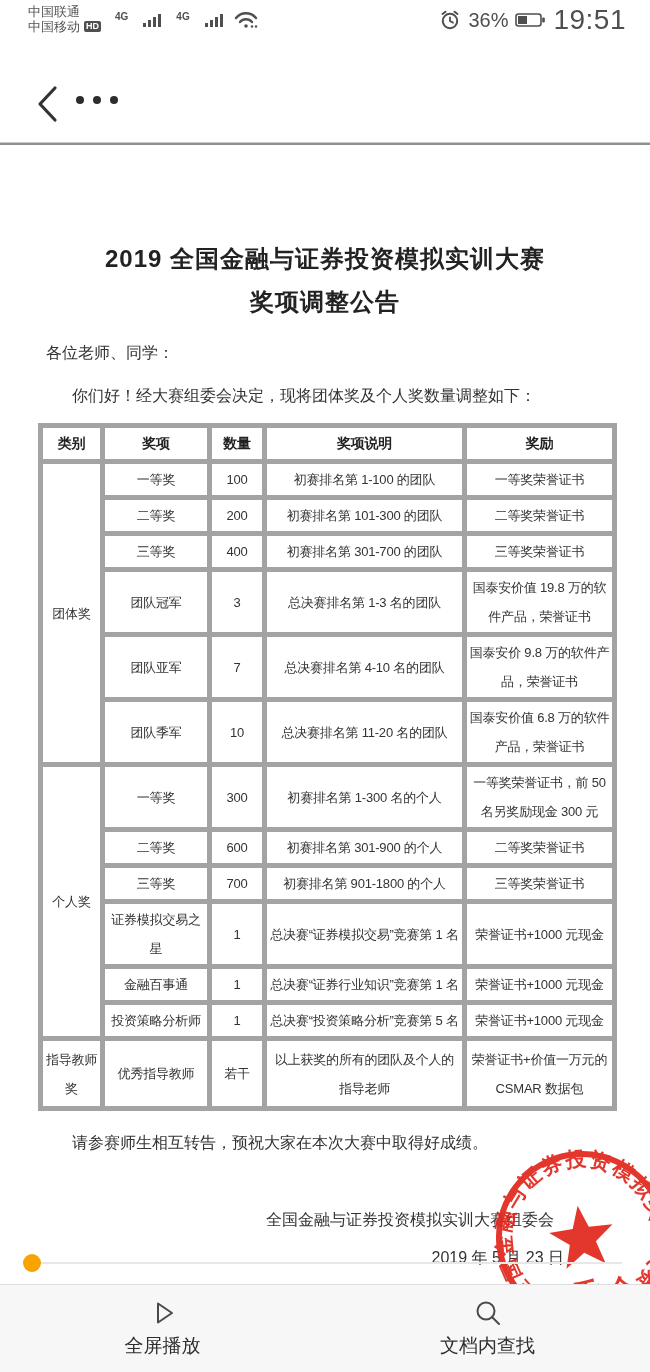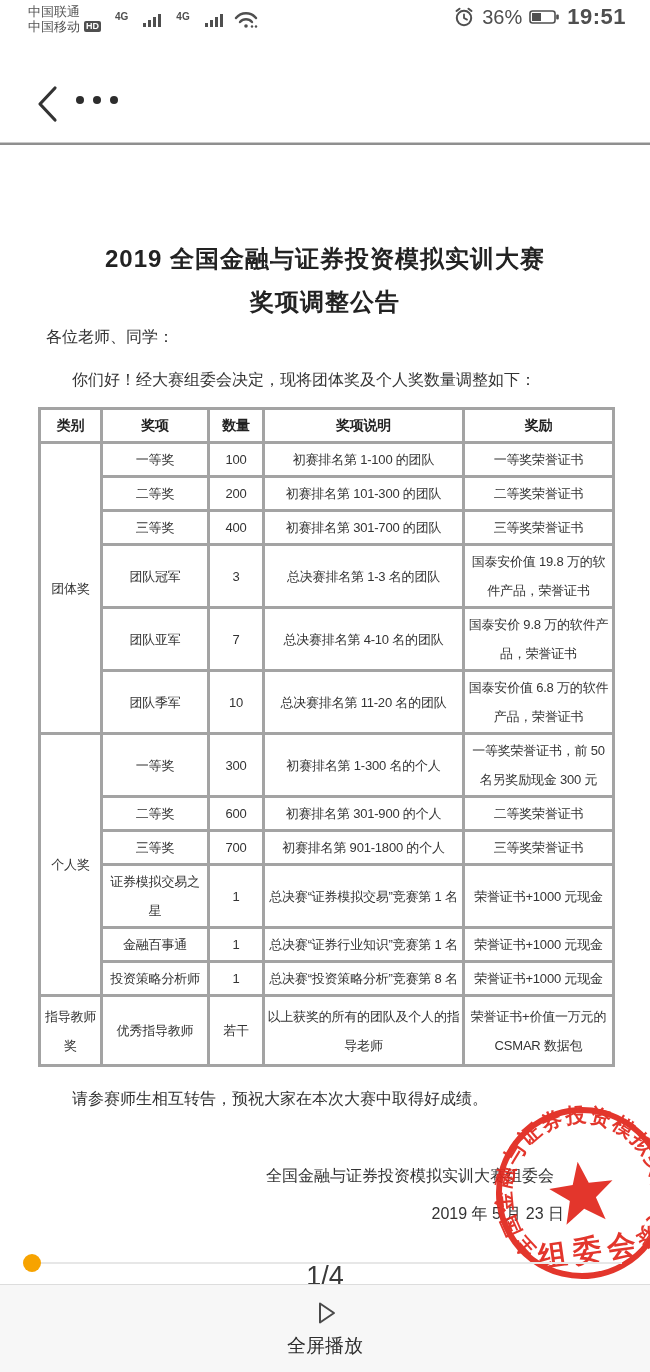--- a/index.html
+++ b/index.html
@@ -17,49 +17,49 @@
     padding:4px 24px 0 28px; color:#4f4f4f;
   }
   .sb-left { display:flex; align-items:center; gap:10px; }
   .carriers { font-size:13px; line-height:15px; color:#555; }
   .carrier-row { display:flex; align-items:center; gap:4px; }
   .hd-badge { background:#4f4f4f; color:#fff; font-size:9px; font-weight:bold; padding:0 2px; border-radius:2px; line-height:11px; }
   .sig { display:flex; align-items:flex-end; gap:14px; margin-left:4px; }
   .fourg { font-size:10px; font-weight:bold; color:#4f4f4f; line-height:10px; transform:translateY(-6px); }
   .sb-right { display:flex; align-items:center; gap:7px; color:#4f4f4f; }
   .pct { font-size:20px; }
-  .time { font-size:22px; letter-spacing:0.5px;font-weight:bold; }
+  .time { font-size:28px; letter-spacing:0.5px; }
 
   
   .navbar { position:relative; height:86px; padding:8px 20px 0 34px; display:flex; align-items:flex-start; }
   .back-btn { margin-top:18px; margin-right:16px; }
   .nav-titles { flex:1; min-width:0; }
   .nav-title {
     font-size:30px; color:#1f1f1f; font-weight:500; line-height:40px;
     white-space:nowrap; overflow:hidden;
   }
   .nav-subtitle { font-size:16px; color:#9b9b9b; line-height:20px; margin-top:0px; }
   .more-btn { display:flex; gap:9px; align-items:center; margin-top:32px; margin-right:16px; }
   .dot { width:8px; height:8px; border-radius:50%; background:#2d2d2d; }
   .nav-divider { height:3px; background:#8f8f8f; border-top:1px solid #c9c9c9; }
 
   
   .doc { position:relative; padding:92px 38px 0 38px; }
   .doc-title { text-align:center; font-size:24px; font-weight:600; color:#222; line-height:43px; letter-spacing:1px; }
-  .greeting { font-size:16px; margin:4px 0 0 8px; color:#333; }
+  .greeting { font-size:16px; margin:20px 0 0 8px; color:#333; }
   .intro { font-size:16px; margin-top:22px; text-indent:34px; color:#333; }
 
   table.awards { border-collapse:collapse; margin-top:16px; width:574px; table-layout:fixed; }
   table.awards col.c-cat { width:62px; }
   table.awards col.c-award { width:107px; }
   table.awards col.c-qty { width:55px; }
   table.awards col.c-desc { width:200px; }
   table.awards col.c-reward { width:150px; }
   table.awards th, table.awards td {
-    border:3px solid #a3a3a3; text-align:center; vertical-align:middle;
+    border:5px solid #a3a3a3; text-align:center; vertical-align:middle;
     font-size:13px; color:#333; padding:1px 2px; line-height:29px; letter-spacing:-0.2px;
   }
   table.awards th { font-size:14px; font-weight:bold; height:32px; color:#222; }
   tr.r32 { height:32px; } tr.r62 { height:62px; } tr.r70 { height:70px; }
   td.cat { font-size:14px; }
 
   .closing { font-size:16px; margin-top:22px; text-indent:34px; }
   .signature { font-size:16px; text-align:right; margin-top:56px; padding-right:58px; }
   .date { font-size:16px; text-align:right; margin-top:17px; padding-right:48px; }
 
@@ -245,21 +245,21 @@
           </tr>
           <tr class="r32">
             <td>金融百事通</td>
             <td>1</td>
             <td>总决赛“证券行业知识”竞赛第 1 名</td>
             <td>荣誉证书+1000 元现金</td>
           </tr>
           <tr class="r32">
             <td>投资策略分析师</td>
             <td>1</td>
-            <td>总决赛“投资策略分析”竞赛第 8 名</td>
+            <td>总决赛“投资策略分析”竞赛第 5 名</td>
             <td>荣誉证书+1000 元现金</td>
           </tr>
           <tr class="r70">
             <td class="cat" rowspan="1">指导教师奖</td>
             <td>优秀指导教师</td>
             <td>若干</td>
             <td>以上获奖的所有的团队及个人的指导老师</td>
             <td>荣誉证书+价值一万元的 CSMAR 数据包</td>
           </tr>
         </tbody>
@@ -292,15 +292,22 @@
     <div class="slider-knob"></div>
   </div>
 
   <div class="toolbar">
     <div class="tool">
       <svg width="30" height="30" viewBox="0 0 30 30">
         <path d="M10,5.5 L24,15 L10,24.5 Z" fill="none" stroke="#4a4a4a" stroke-width="2" stroke-linejoin="round"></path>
       </svg>
       <span class="tool-label">全屏播放</span>
     </div>
+    <div class="tool">
+      <svg width="30" height="30" viewBox="0 0 30 30">
+        <circle cx="13" cy="13" r="8.5" fill="none" stroke="#4a4a4a" stroke-width="2"></circle>
+        <line x1="19.5" y1="19.5" x2="26" y2="26" stroke="#4a4a4a" stroke-width="2" stroke-linecap="round"></line>
+      </svg>
+      <span class="tool-label">文档内查找</span>
+    </div>
   </div>
 
 </div>
 
 </body></html>

